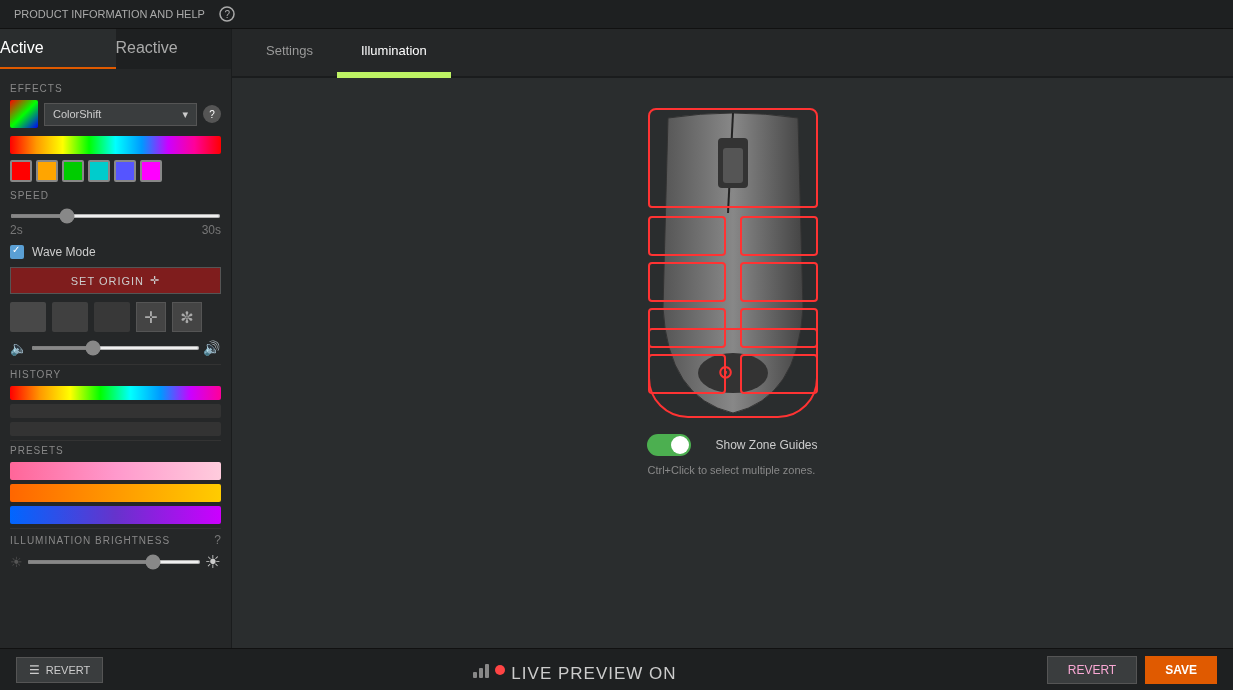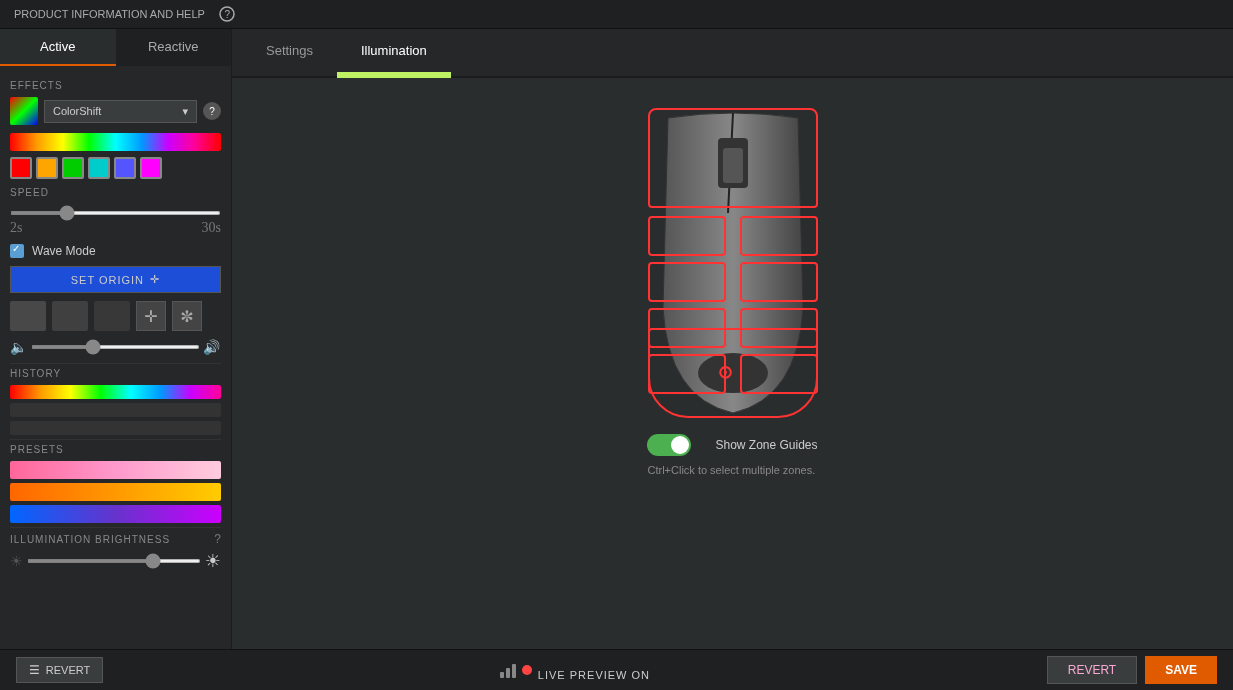--- a/index.html
+++ b/index.html
@@ -56,25 +56,24 @@
       overflow-y: auto;
     }
 
     
     .mode-tabs {
       display: flex;
       background: #1e2021;
     }
     .mode-tab {
       flex: 1;
-      text-align: center;
-      padding: 10px 12px;
+      padding: 10px 0;
       cursor: pointer;
       color: #aaa;
-      font-size: 13px;
+      font-size: 16px;
       border-bottom: 2px solid transparent;
     }
     .mode-tab.active {
       color: #fff;
       background: #2a2d2e;
       border-bottom: 2px solid #e05a00;
     }
 
     
     .sidebar-content {
@@ -152,23 +151,22 @@
     }
 
     
     .speed-row {
       margin-bottom: 8px;
     }
     .slider-labels {
       display: flex;
       justify-content: space-between;
       color: #777;
-      font-size: 14px;
+      font-size: 12px;
       margin-top: 2px;
-      font-family: Liberation Serif, serif;
     }
     input[type=range] {
       width: 100%;
       height: 4px;
       accent-color: #888;
       cursor: pointer;
     }
 
     
     .wave-mode-row {
@@ -189,21 +187,21 @@
       content: '✓';
       color: white;
       font-size: 10px;
       position: absolute;
       top: -1px;
       left: 2px;
     }
 
     
     .set-origin-btn {
-      background: #1d4ed8;
+      background: #7f1d1d;
       border: 1px solid #555;
       color: #ccc;
       padding: 6px;
       width: 100%;
       cursor: pointer;
       font-size: 11px;
       letter-spacing: 1px;
       text-align: center;
       display: flex;
       align-items: center;
@@ -672,21 +670,21 @@
   </div>
 
   <div class="footer-center">
     <div class="live-preview-indicator">
       <div class="live-bars">
         <div class="live-bar" style="height:6px;"></div>
         <div class="live-bar" style="height:10px;"></div>
         <div class="live-bar" style="height:14px;"></div>
       </div>
       <div class="live-dot"></div>
-      <span style="color:#ccc; font-size:11px; letter-spacing:1px;margin-top:9px;">LIVE PREVIEW ON</span>
+      <span style="color:#ccc; font-size:17px; letter-spacing:1px;margin-top:9px;">LIVE PREVIEW ON</span>
     </div>
   </div>
 
   <div class="footer-right">
     <button class="btn-revert">REVERT</button>
     <button class="btn-save">SAVE</button>
   </div>
 </div>
 
 </body></html>

